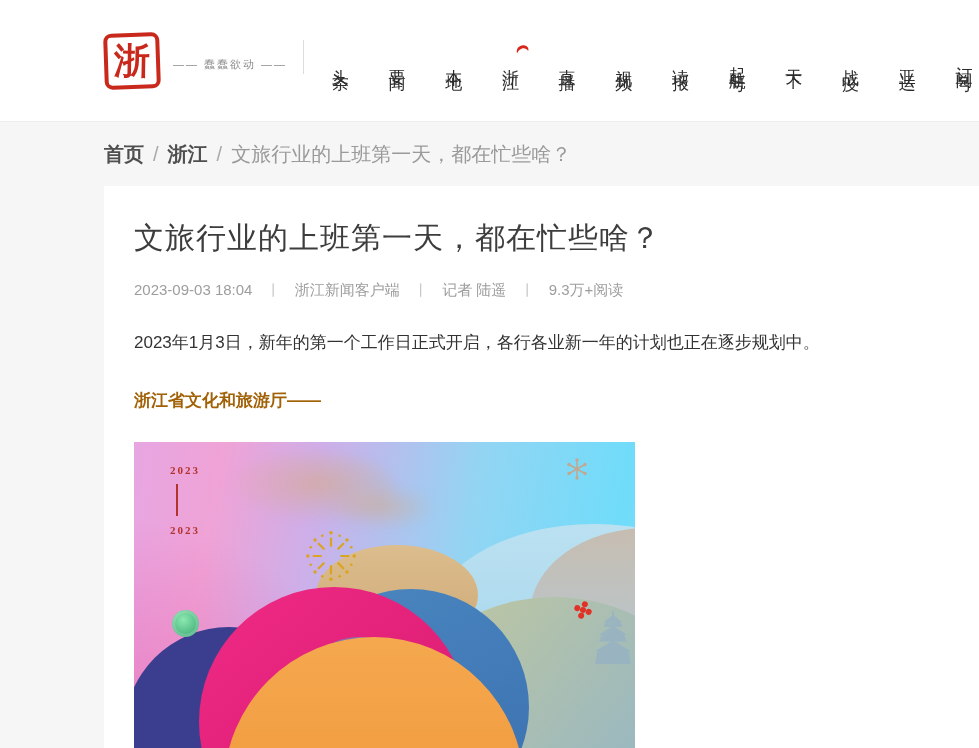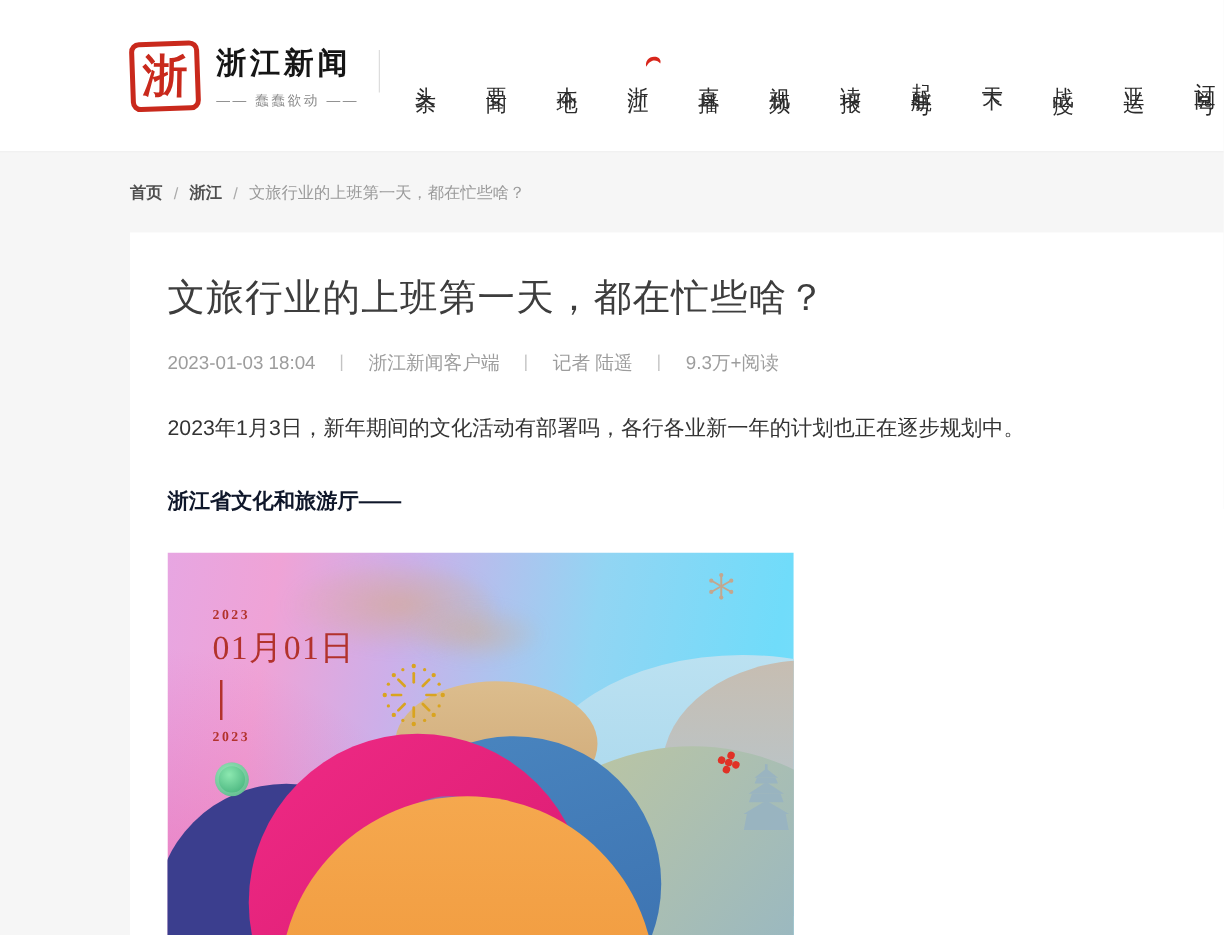--- a/index.html
+++ b/index.html
@@ -14,31 +14,31 @@
   .seal span{font-family:"Liberation Serif","DejaVu Serif",serif;font-weight:bold;font-size:36px;color:#c9291c;transform:rotate(3deg);line-height:1;}
   .brand-text{margin-left:13px;}
   .brand-name{font-family:"Liberation Serif","DejaVu Serif",serif;font-size:24px;font-weight:bold;color:#151515;letter-spacing:3px;white-space:nowrap;}
   .brand-tagline{font-size:11px;color:#8a8a8a;letter-spacing:2px;margin-top:7px;white-space:nowrap;}
   .header-divider{width:1px;height:34px;background:#ddd;margin-left:16px;margin-top:-8px;flex:0 0 auto;}
   .nav{display:flex;align-items:center;margin-left:26px;gap:38px;}
   .nav-item{position:relative;text-decoration:none;color:#2b2b2b;cursor:pointer;display:block;}
   .nav-label{writing-mode:vertical-rl;text-orientation:upright;font-size:17px;letter-spacing:5px;display:block;line-height:1.1;}
   .nav-badge{position:absolute;top:-14px;right:-12px;width:17px;height:17px;}
   
-  .breadcrumb{margin-left:104px;height:64px;display:flex;align-items:center;font-size:13px;}
+  .breadcrumb{margin-left:104px;height:64px;display:flex;align-items:center;font-size:20px;}
   .bc-link{color:#4f4f4f;font-weight:bold;text-decoration:none;cursor:pointer;}
   .bc-sep{color:#aaa;margin:0 9px;}
   .bc-current{color:#9a9a9a;}
   
   .card{margin-left:104px;background:#fff;padding:32px 0 80px 30px;min-height:620px;box-sizing:border-box;}
   .title{font-size:30px;font-weight:500;color:#3d3d3d;margin:0;letter-spacing:1px;font-family:"Liberation Sans","DejaVu Sans",sans-serif;}
   .meta{margin-top:22px;font-size:15px;color:#9d9d9d;}
   .msep{color:#c3c3c3;margin:0 10px;font-size:14px;}
   .para{font-size:17px;color:#333;line-height:1.95;margin:26px 0 0;max-width:846px;}
-  .subheading{font-size:17px;color:#0f172a;margin:30px 0 0;font-weight:bold;}
+  .subheading{font-size:17px;color:#a16207;margin:30px 0 0;font-weight:bold;}
   
   .poster{position:relative;width:501px;height:380px;margin:30px 0 0;overflow:hidden;cursor:pointer;}
   .poster *{position:absolute;}
   .poster-bg{inset:0;background:
     radial-gradient(circle at -5% 95%, rgba(230,60,150,.48), rgba(230,60,150,0) 45%),
     linear-gradient(100deg,#e7a6e2 0%,#efa3d6 16%,#cdafe9 34%,#92d5f3 62%,#70dcfa 88%,#7bdefa 100%);}
   .cloud{border-radius:50%;filter:blur(5px);}
   .cloud.c1{left:96px;top:10px;width:165px;height:70px;background:radial-gradient(ellipse at 55% 45%, rgba(216,168,112,.5), rgba(216,168,112,0) 72%);}
   .cloud.c2{left:195px;top:42px;width:105px;height:46px;background:radial-gradient(ellipse at 50% 50%, rgba(216,168,112,.42), rgba(216,168,112,0) 72%);}
   .hill{border-radius:50%;}
@@ -53,36 +53,35 @@
   .seg-purple{left:165px;top:195px;width:120px;height:120px;background:#8a6fae;}
   .seg-orange{left:90px;top:195px;width:300px;height:300px;background:linear-gradient(180deg,#f5a84e,#ee8f31);}
   .fw-gold{left:168px;top:85px;width:58px;height:58px;}
   .fw-green{left:38px;top:168px;width:27px;height:27px;border-radius:50%;
     background:radial-gradient(circle at 42% 36%,#8ce8b0,#2fa06b);
     box-shadow:inset 0 0 0 3px rgba(255,255,255,.18);}
   .clover{left:446px;top:165px;width:6px;height:6px;background:#e03226;border-radius:50%;
     box-shadow:6px 0 0 #e03226,-6px 0 0 #e03226,0 6px 0 #e03226,0 -6px 0 #e03226;transform:rotate(18deg);}
   .snowflake{left:430px;top:14px;width:26px;height:26px;}
   .pagoda{left:452px;top:168px;width:54px;height:54px;opacity:.78;}
-  .dates{left:36px;top:22px;font-family:"Liberation Serif","DejaVu Serif",serif;color:#b2322c;position:absolute;margin-top:22px;}
+  .dates{left:36px;top:22px;font-family:"Liberation Serif","DejaVu Serif",serif;color:#b2322c;position:absolute;}
   .dates div{position:static;}
   .dates .y{font-size:11px;letter-spacing:2px;font-weight:bold;}
   .dates .d{font-size:27px;margin-top:2px;letter-spacing:1px;white-space:nowrap;}
   .dates .vline{width:2px;height:32px;background:#b2322c;margin:8px 0 8px 6px;}
 </style>
 </head>
 <body>
 
 <header class="header">
   <a class="logo">
     <span class="seal">
         <span>浙</span>
       </span>
     <span class="brand-text">
-      <span class="brand-name" style="display:block">浙江新闻</span>
       <span class="brand-tagline" style="display:block">—— 蠢蠢欲动 ——</span>
     </span>
   </a>
   <span class="header-divider"></span>
   <nav class="nav">
     <a class="nav-item">
         <span class="nav-label">头条</span>
       </a>
     <a class="nav-item">
         <span class="nav-label">要闻</span>
@@ -130,30 +129,30 @@
   <span class="bc-sep">/</span>
   <a class="bc-link">浙江</a>
   <span class="bc-sep">/</span>
   <span class="bc-current">文旅行业的上班第一天，都在忙些啥？</span>
 </div>
 
 <main class="card">
   <h1 class="title">文旅行业的上班第一天，都在忙些啥？</h1>
 
   <div class="meta">
-    <span>2023-01-03 18:04</span>
+    <span>2023-09-03 18:04</span>
     <span class="msep">丨</span>
     <span>浙江新闻客户端</span>
     <span class="msep">丨</span>
     <span>记者 陆遥</span>
     <span class="msep">丨</span>
     <span>9.3万+阅读</span>
   </div>
 
-  <p class="para">2023年1月3日，新年期间的文化活动有部署吗，各行各业新一年的计划也正在逐步规划中。</p>
+  <p class="para">2023年1月3日，新年的第一个工作日正式开启，各行各业新一年的计划也正在逐步规划中。</p>
 
   <h2 class="subheading">浙江省文化和旅游厅——</h2>
 
   <figure class="poster" style="margin-left:0;">
     <div class="poster-bg"></div>
 
     <div class="cloud c1"></div>
     <div class="cloud c2"></div>
 
     <span class="snowflake">
@@ -228,18 +227,17 @@
         <path d="M14.5 9 h11 l1.5 3.5 H13 Z"></path>
         <path d="M20 11.5 L30.5 18.5 H9.5 Z"></path>
         <path d="M11.5 18.5 h17 l1.8 5 H9.7 Z"></path>
         <path d="M20 22.5 L33.5 30.5 H6.5 Z"></path>
         <path d="M8.5 30.5 h23 l1.8 9.5 H6.7 Z"></path>
       </svg>
     </span>
 
     <div class="dates">
       <div class="y">2023</div>
-      <div class="d">01月01日</div>
       <div class="vline"></div>
       <div class="y">2023</div>
     </div>
   </figure>
 </main>
 
 </body></html>

